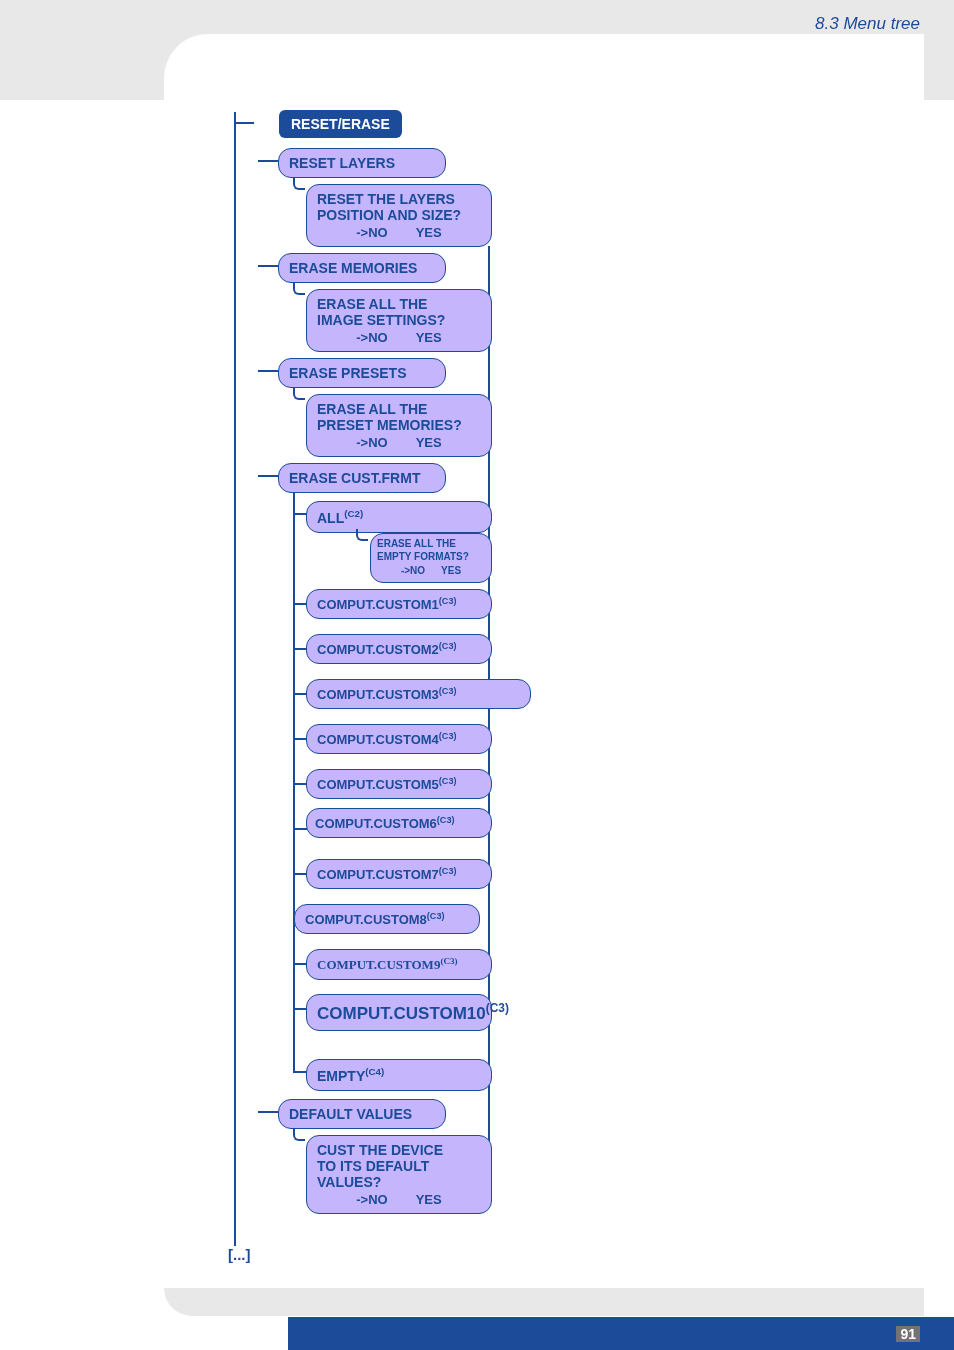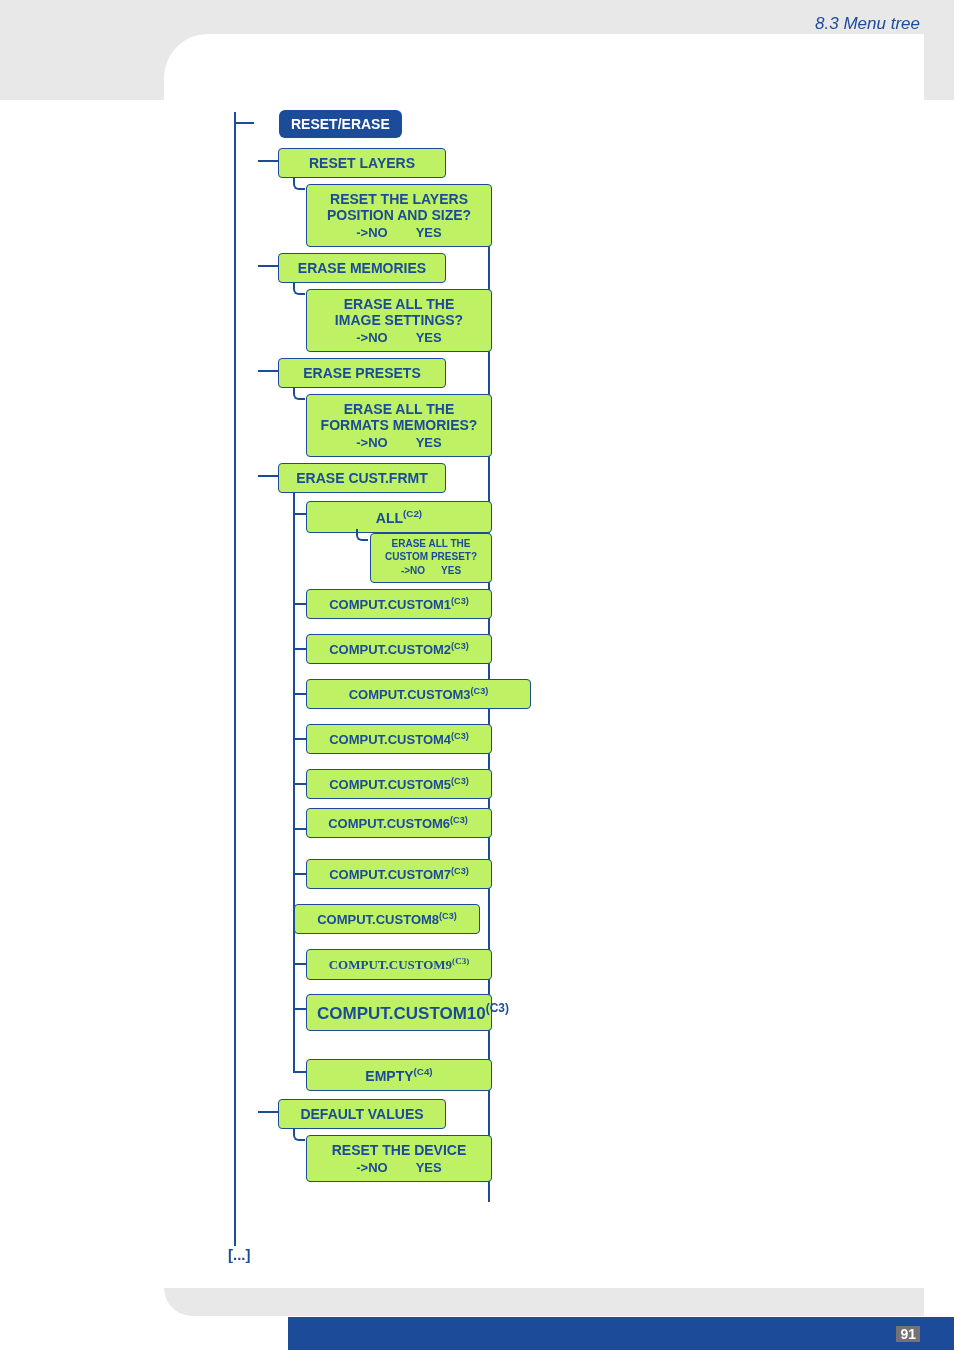--- a/index.html
+++ b/index.html
@@ -12,23 +12,23 @@
   .tab-curve { position: absolute; top: 34px; left: 164px; width: 760px; height: 66px;
                background: #fff; border-top-left-radius: 44px; }
 
   .tree-root { position: absolute; top: 110px; left: 230px; }
 
   .vline { border-left: 2px solid #1c4b99; }
   .hline { border-top: 2px solid #1c4b99; }
 
   .node-fill { background: #1c4b99; color: #fff; font-weight: 600; font-size: 14px;
                padding: 6px 12px; border-radius: 6px; display: inline-block; margin-left: 25px; }
-  .node-box  { border: 1px solid #1c4b99; border-radius: 4px; padding: 6px 10px;
-               color: #1c4b99; font-weight: 600; font-size: 14px; text-align: center;
-               background: #bef264; }
+  .node-box  { border: 1px solid #1c4b99; border-radius: 13px; padding: 6px 10px;
+               color: #1c4b99; font-weight: 600; font-size: 14px; 
+               background: #c4b5fd; }
   .node-box.small { font-size: 10px; font-weight: 700; padding: 4px 6px; line-height: 1.25; }
   sup { font-size: 0.7em; }
 
   .yn { display: flex; justify-content: center; gap: 28px; margin-top: 2px; font-size: 13px; }
   .yn span:first-child::before { content: "->"; }
 
   .corner { width: 12px; height: 12px; border-left: 2px solid #1c4b99; border-bottom: 2px solid #1c4b99;
             border-bottom-left-radius: 6px; position: absolute; }
 
   .continuation { position: absolute; left: 228px; top: 1246px; color: #1c4b99; font-weight: 700; font-size: 15px; }
@@ -85,41 +85,41 @@
       </div>
     </div>
   </div>
 
   <div style="position:absolute; left:28px; top:248px;">
     <div class="hline" style="position:absolute; left:0; top:12px; width:20px;"></div>
     <div class="node-box" style="position:absolute; left:20px; top:0; width:168px;">ERASE PRESETS</div>
     <div class="corner" style="left:35px; top:30px;"></div>
     <div class="node-box" style="position:absolute; left:48px; top:36px; width:186px;">
       <div>ERASE ALL THE</div>
-      <div>FORMATS MEMORIES?</div>
+      <div>PRESET MEMORIES?</div>
       <div class="yn">
         <span>NO</span>
         <span>YES</span>
       </div>
     </div>
   </div>
 
   <div style="position:absolute; left:28px; top:353px;">
     <div class="hline" style="position:absolute; left:0; top:12px; width:20px;"></div>
     <div class="node-box" style="position:absolute; left:20px; top:0; width:168px;">ERASE CUST.FRMT</div>
 
     <div class="vline" style="position:absolute; left:35px; top:30px; height:580px;"></div>
     <div class="hline" style="position:absolute; left:35px; top:50px; width:14px;"></div>
     <div class="node-box" style="position:absolute; left:48px; top:38px; width:186px;">
       <span>ALL</span><sup>(C2)</sup>
     </div>
     <div class="corner" style="left:98px; top:66px;"></div>
     <div class="node-box small" style="position:absolute; left:112px; top:70px; width:122px;">
       <div>ERASE ALL THE</div>
-      <div>CUSTOM PRESET?</div>
+      <div>EMPTY FORMATS?</div>
       <div class="yn" style="gap:16px; font-size:10px;">
         <span>NO</span>
         <span>YES</span>
       </div>
     </div>
 
     <div id="customs-container">
         <div class="hline" style="position: absolute; left: 35px; top: 140px; width: 14px;"></div>
         <div class="node-box" style="position: absolute; left: 48px; top: 126px; width: 186px; font-size: 13px;"><span>COMPUT.CUSTOM1</span><sup>(C3)</sup></div>
         <div class="hline" style="position: absolute; left: 35px; top: 185px; width: 14px;"></div>
@@ -146,21 +146,22 @@
     <div class="node-box" style="position:absolute; left:48px; top:596px; width:186px;">
       <span>EMPTY</span><sup>(C4)</sup>
     </div>
   </div>
 
   <div style="position:absolute; left:28px; top:989px;">
     <div class="hline" style="position:absolute; left:0; top:12px; width:20px;"></div>
     <div class="node-box" style="position:absolute; left:20px; top:0; width:168px;">DEFAULT VALUES</div>
     <div class="corner" style="left:35px; top:30px;"></div>
     <div class="node-box" style="position:absolute; left:48px; top:36px; width:186px;">
-      <div>RESET THE DEVICE</div>
+      <div>CUST THE DEVICE</div>
+      <div>TO ITS DEFAULT VALUES?</div>
       <div class="yn">
         <span>NO</span>
         <span>YES</span>
       </div>
     </div>
   </div>
 </div>
 
 <div class="continuation">[...]</div>
 

